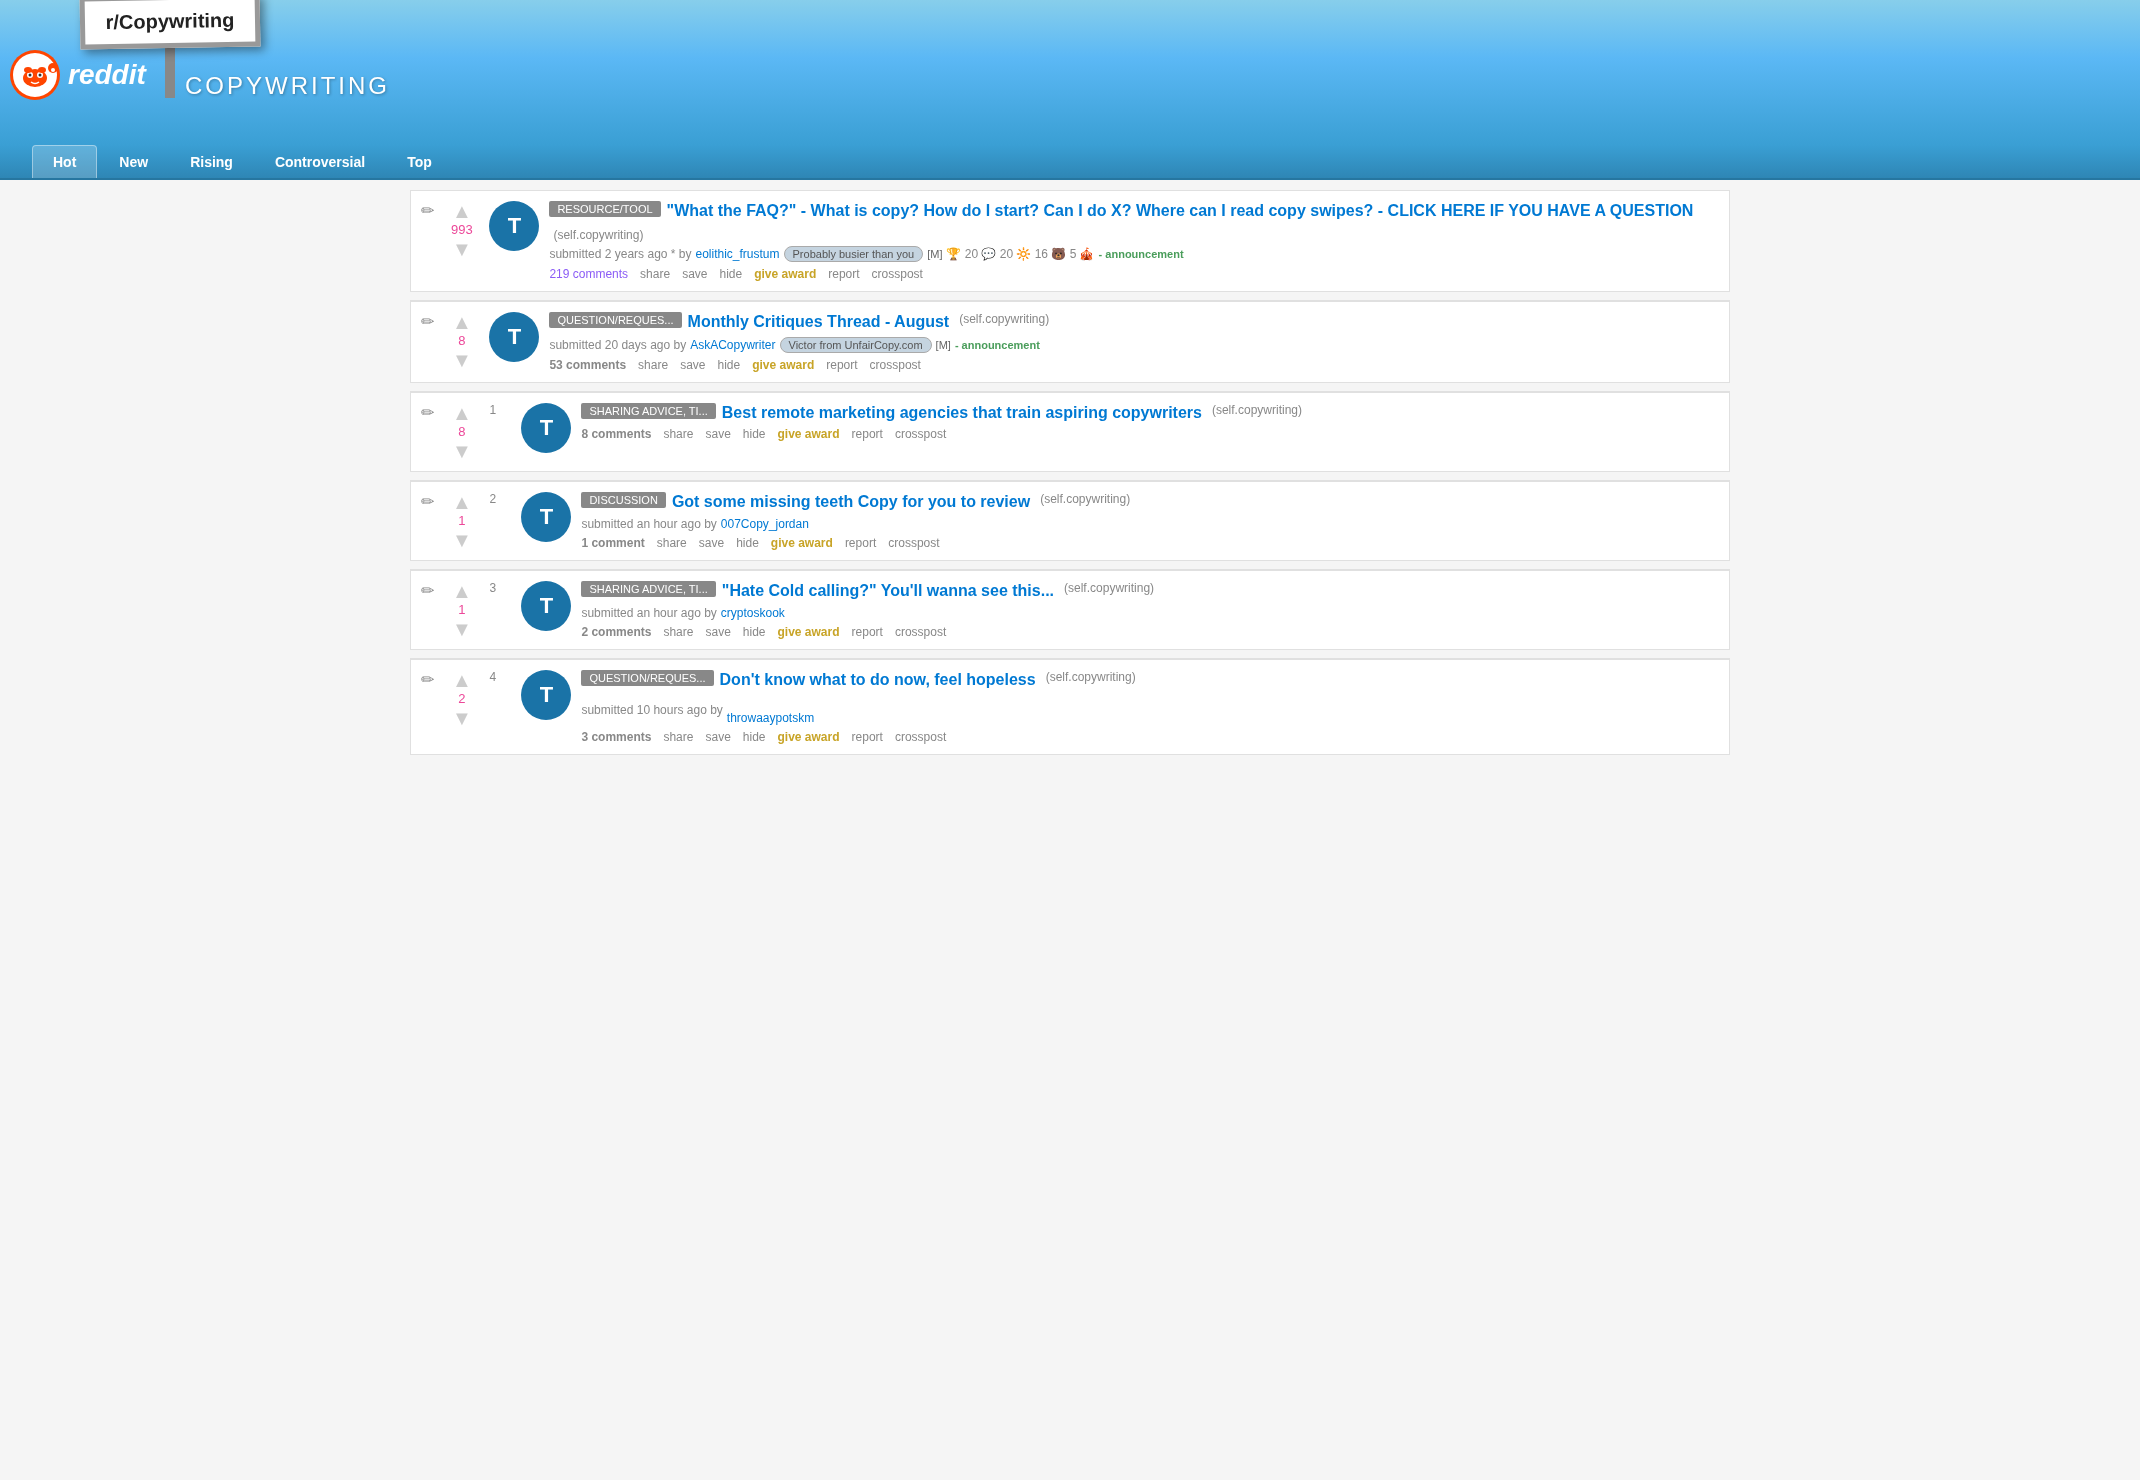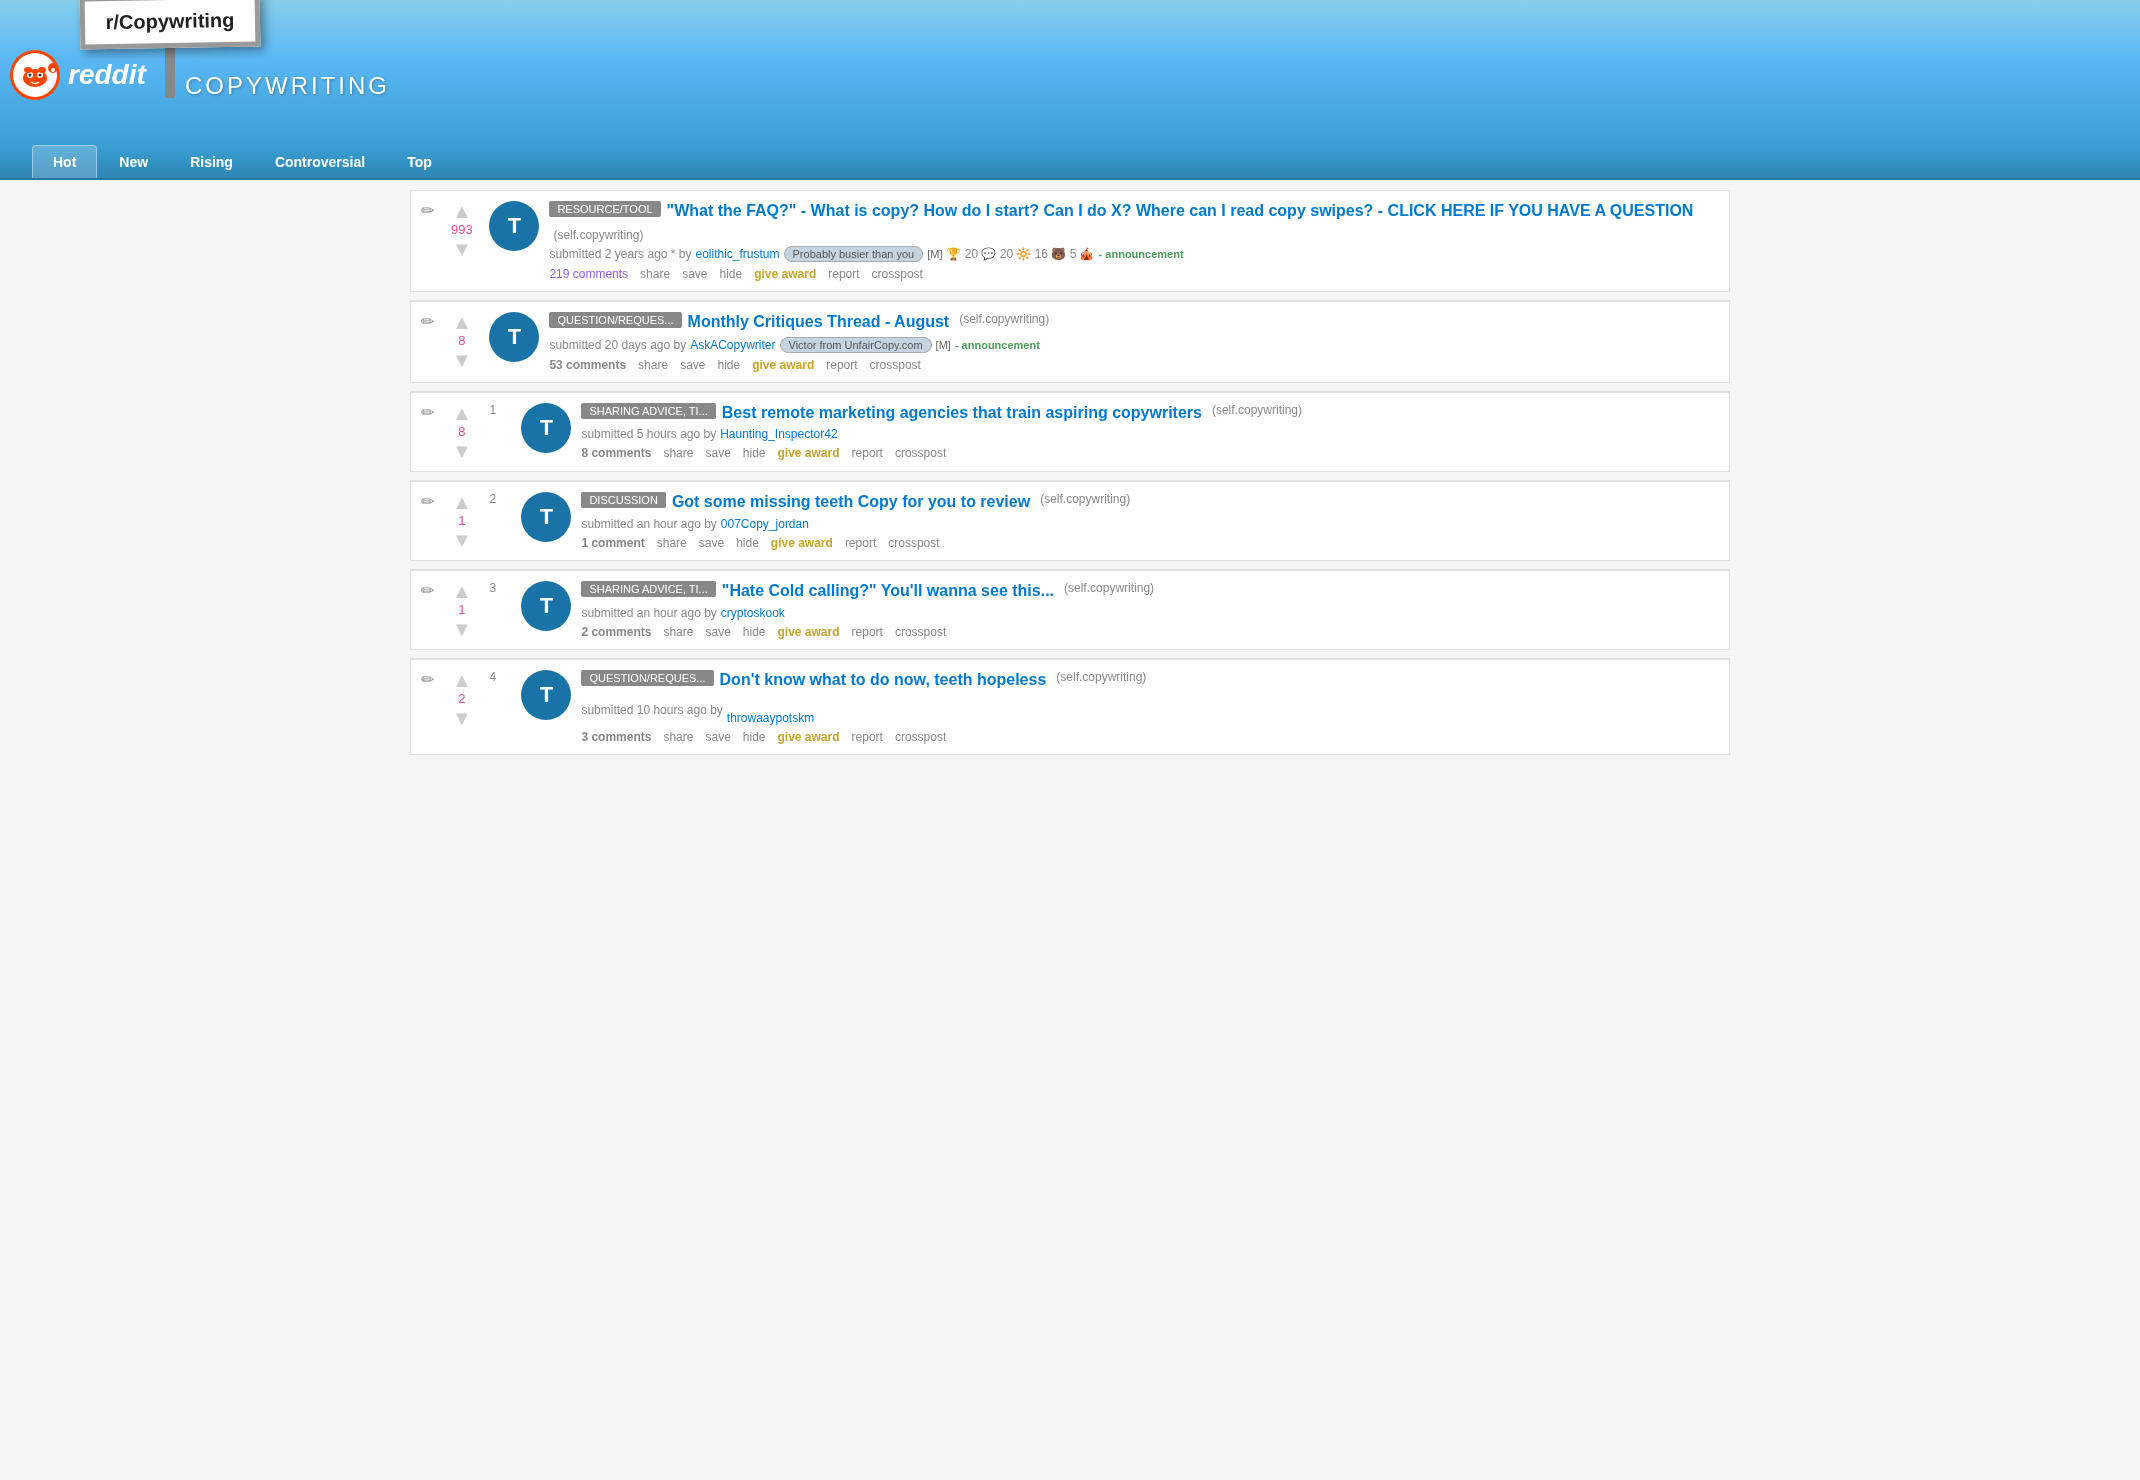--- a/index.html
+++ b/index.html
@@ -363,24 +363,20 @@
     <div style="display:flex;align-items:center;min-width:20px;font-size:12px;color:#888;margin-right:2px;">
       <span>1</span>
     </div>
     <div class="avatar">T</div>
     <div class="post-content">
       <div class="post-title-line">
         <span class="post-flair">SHARING ADVICE, TI...</span>
         <a class="post-title">Best remote marketing agencies that train aspiring copywriters</a>
         <span class="post-domain">(self.copywriting)</span>
       </div>
-      <div class="post-meta">
-        <span>submitted 5 hours ago by</span>
-        <a style="color:#0079d3;text-decoration:none;">Haunting_Inspector42</a>
-      </div>
       <div class="post-actions">
         <a style="color:#888;text-decoration:none;font-weight:bold;">8 comments</a>
         <a>share</a>
         <a>save</a>
         <a>hide</a>
         <a class="give-award">give award</a>
         <a>report</a>
         <a>crosspost</a>
       </div>
     </div>
@@ -471,21 +467,21 @@
       <span class="score">2</span>
       <span class="down-arrow">▼</span>
     </div>
     <div style="display:flex;align-items:center;min-width:20px;font-size:12px;color:#888;margin-right:2px;">
       <span>4</span>
     </div>
     <div class="avatar">T</div>
     <div class="post-content">
       <div class="post-title-line">
         <span class="post-flair">QUESTION/REQUES...</span>
-        <a class="post-title">Don't know what to do now, teeth hopeless</a>
+        <a class="post-title">Don't know what to do now, feel hopeless</a>
         <span class="post-domain">(self.copywriting)</span>
       </div>
       <div class="post-meta">
         <span>submitted 10 hours ago by</span>
         <a style="color:#0079d3;text-decoration:none;margin-top:16px;">throwaaypotskm</a>
       </div>
       <div class="post-actions">
         <a style="color:#888;text-decoration:none;font-weight:bold;">3 comments</a>
         <a>share</a>
         <a>save</a>

